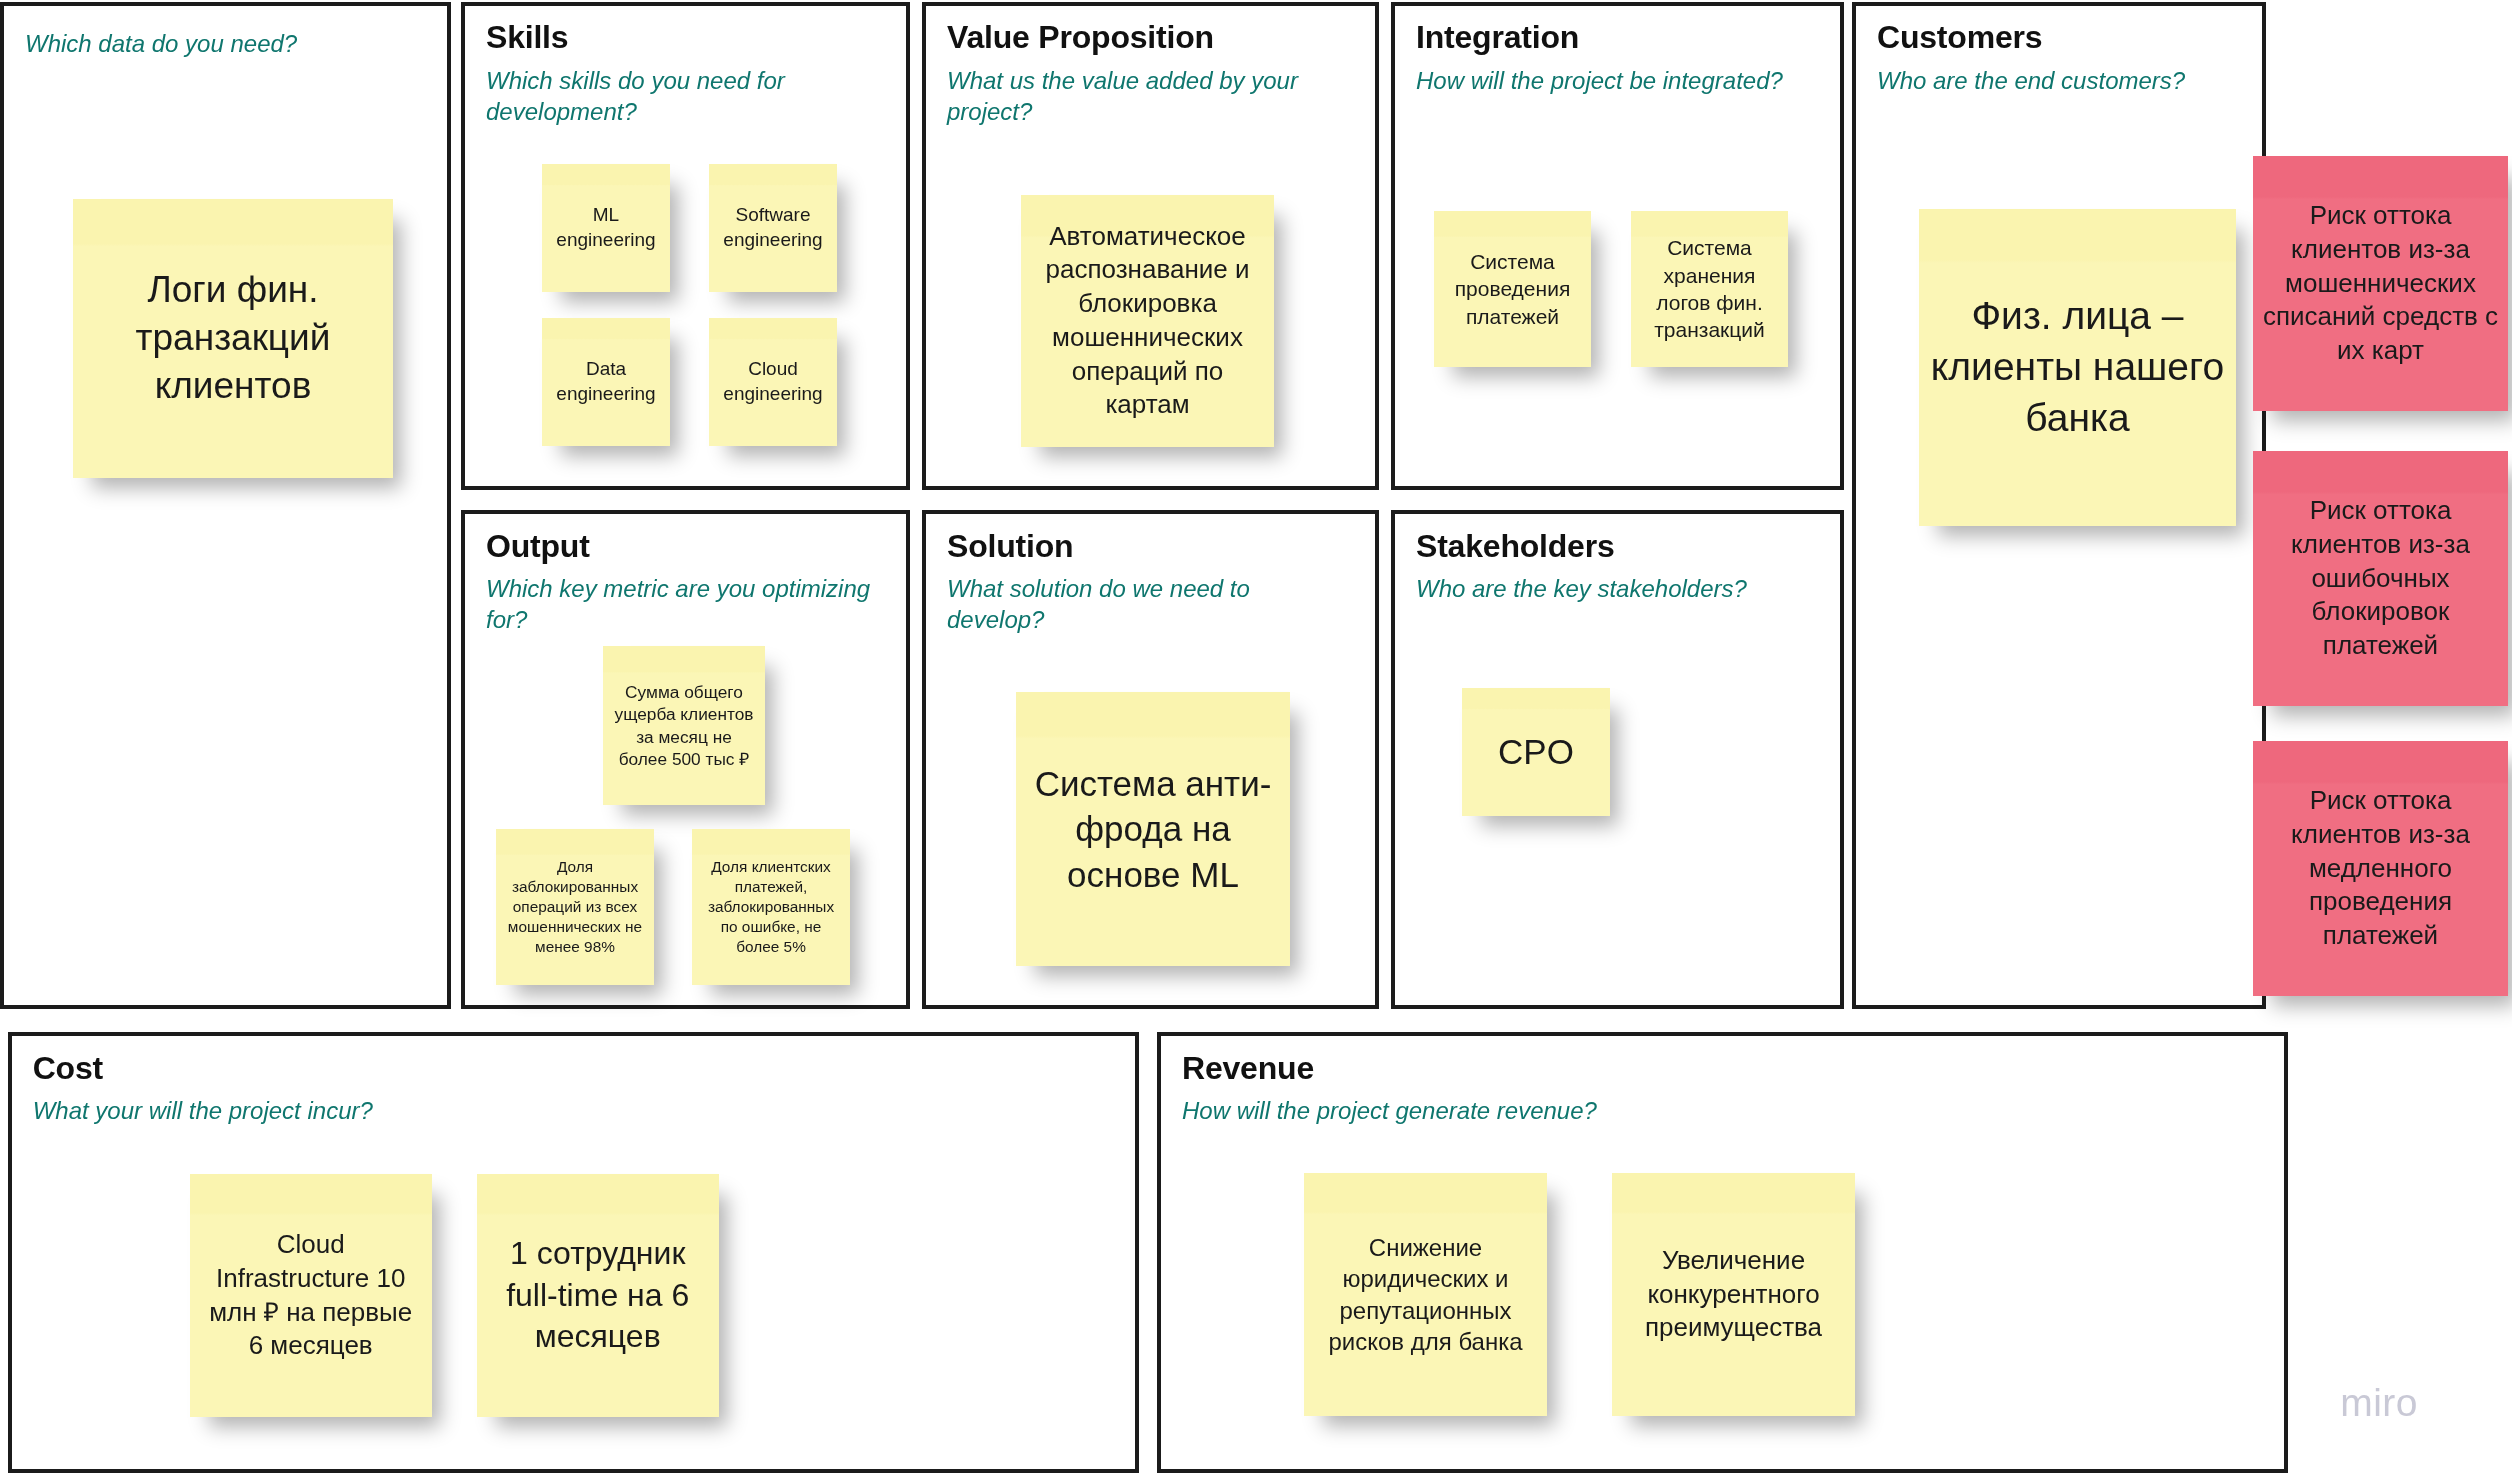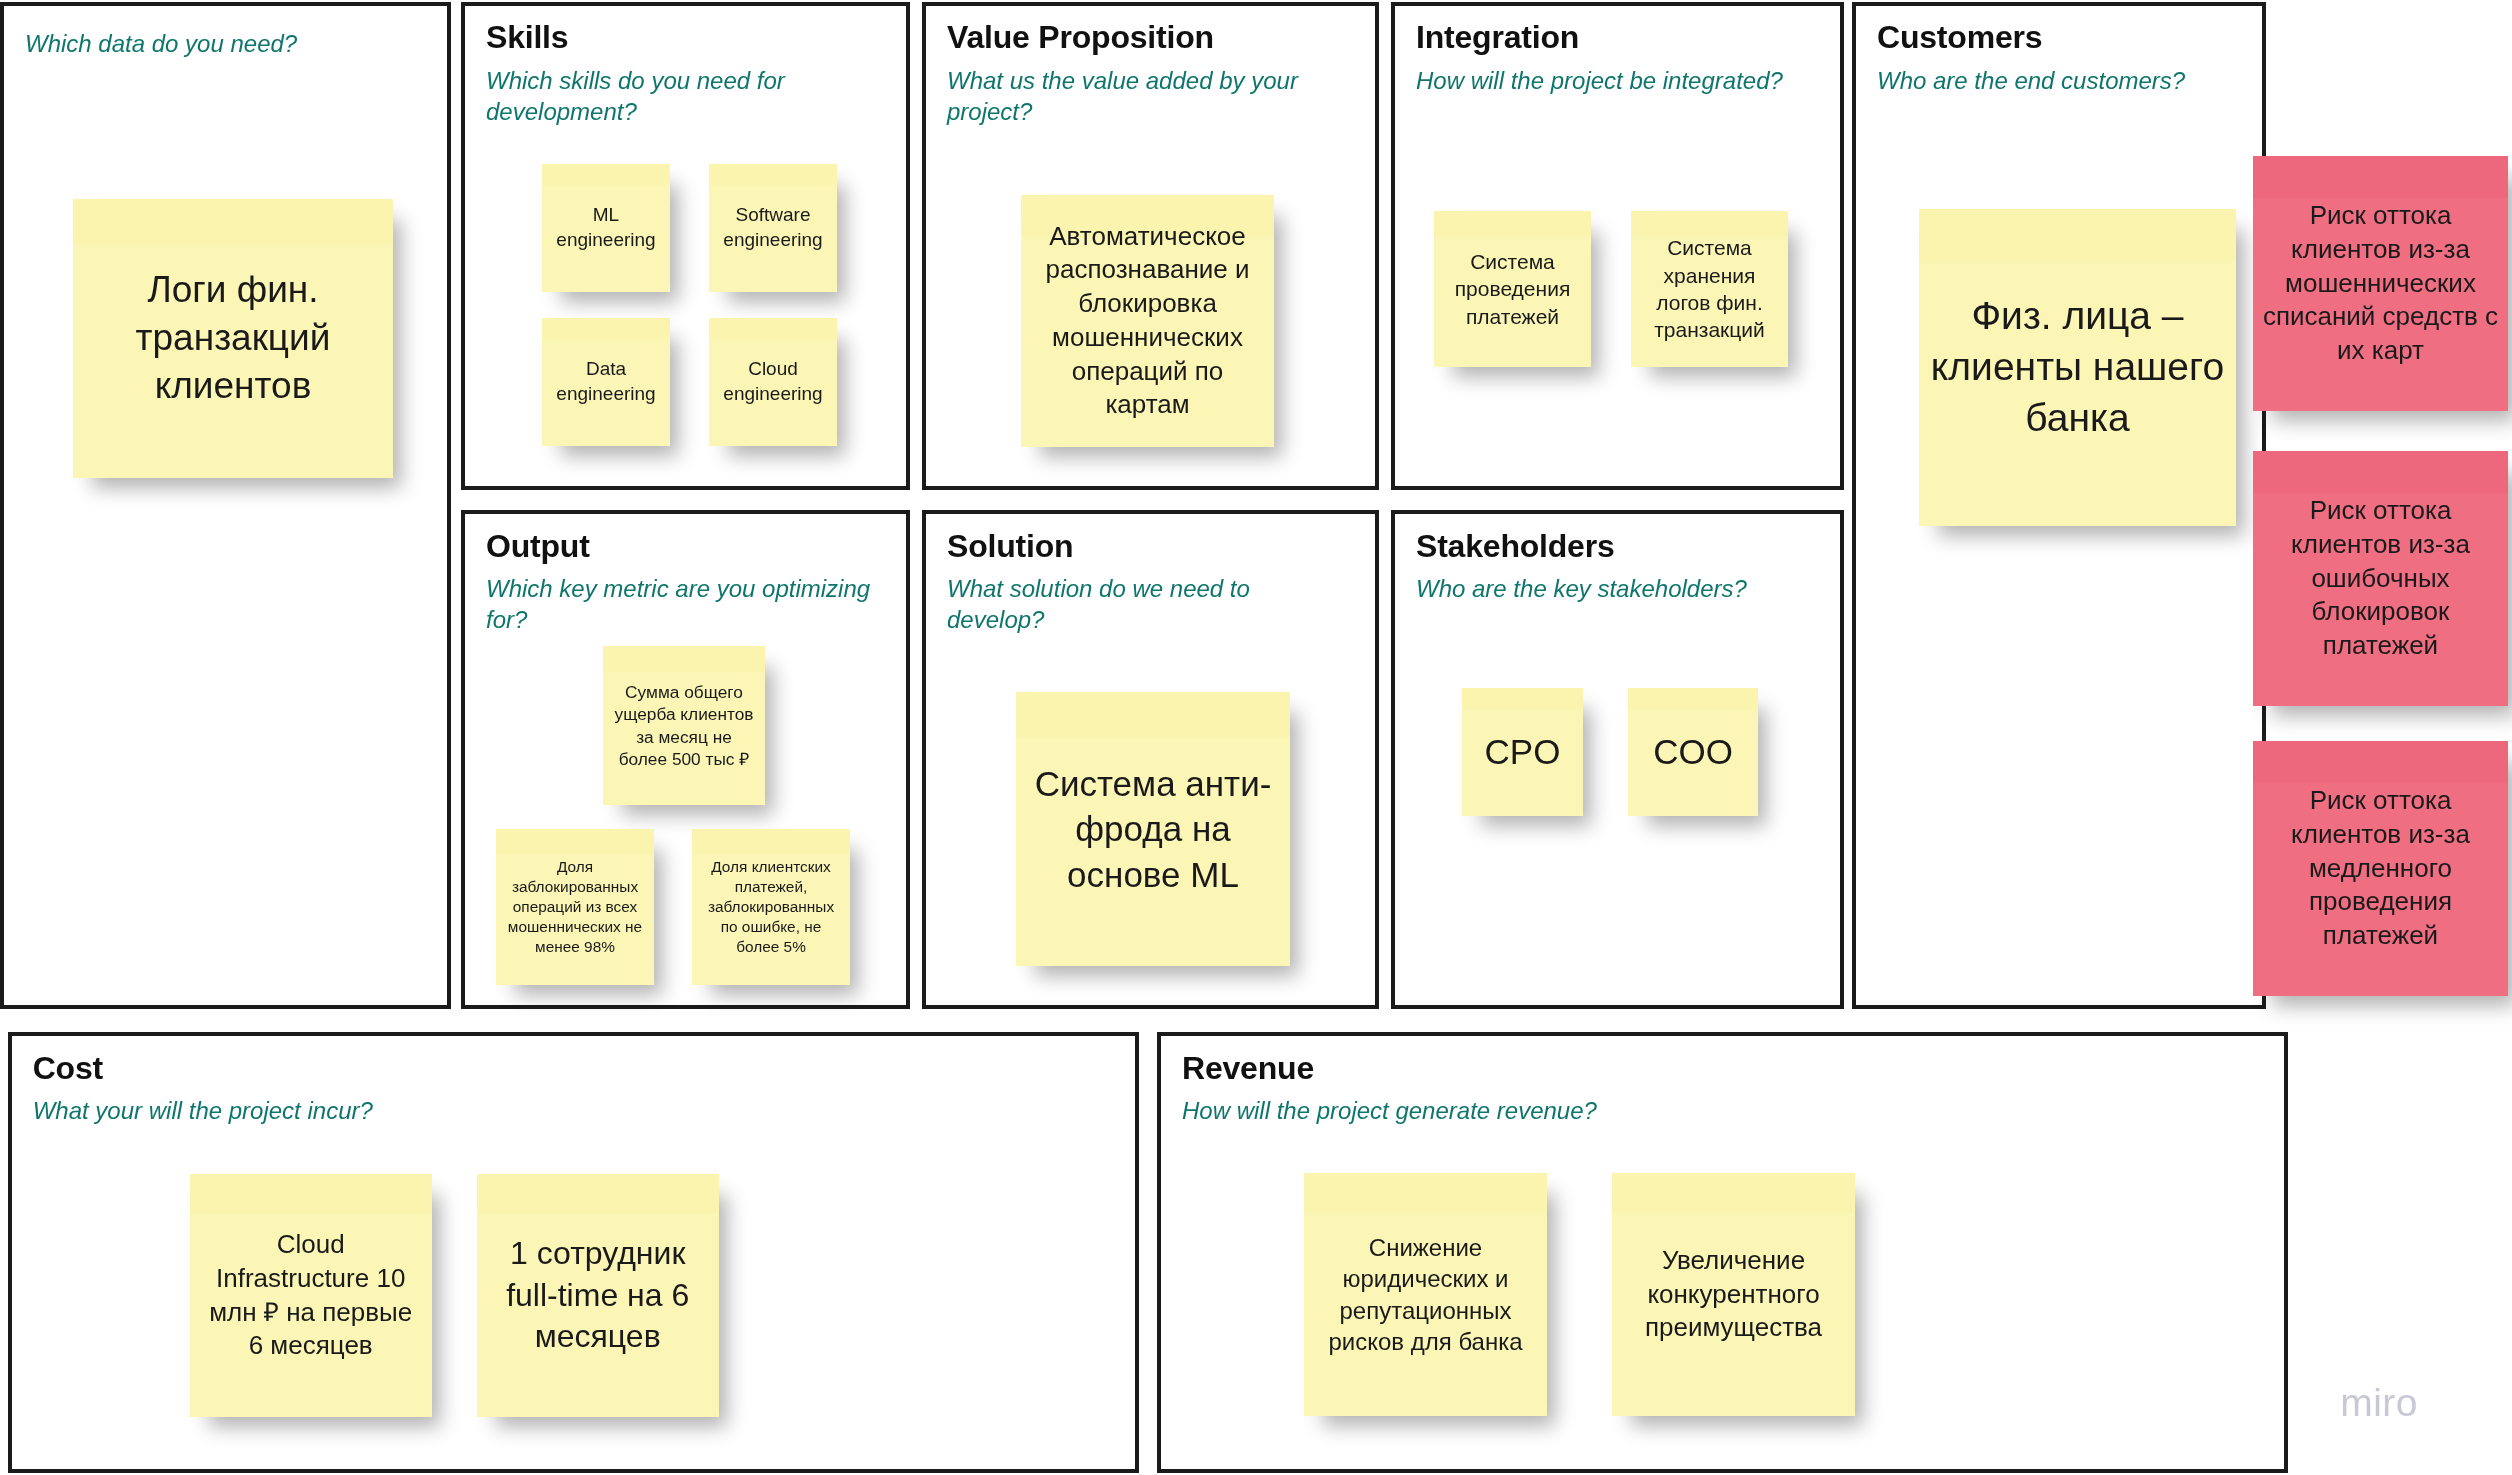--- a/index.html
+++ b/index.html
@@ -180,25 +180,22 @@
     <div class="note yellow" style="left:90px; top:178px; width:274px; height:274px; font-size:35px;">
       <span class="note-text">Система анти-фрода на основе ML</span>
     </div>
   </div>
 
   <div class="panel" style="left:1391px; top:510px; width:453px; height:499px;">
     <div class="panel-head">
       <div class="panel-title">Stakeholders</div>
       <div class="panel-sub">Who are the key stakeholders?</div>
     </div>
-    <div class="note yellow" style="left:67px; top:174px; width:121px; height:128px; font-size:35px;">
+    <div class="note yellow" style="left:67px; top:174px; width:148px; height:128px; font-size:35px;">
       <span class="note-text">CPO</span>
-    </div>
-    <div class="note yellow" style="left:233px; top:174px; width:130px; height:128px; font-size:35px;">
-      <span class="note-text">COO</span>
     </div>
   </div>
 
   <div class="panel" style="left:7.7px; top:1032px; width:1131px; height:441px;">
     <div class="panel-head">
       <div class="panel-title">Cost</div>
       <div class="panel-sub">What your will the project incur?</div>
     </div>
     <div class="note yellow" style="left:178px; top:138px; width:242px; height:243px; font-size:26px;">
       <span class="note-text">Cloud Infrastructure 10 млн ₽ на первые 6 месяцев</span>

